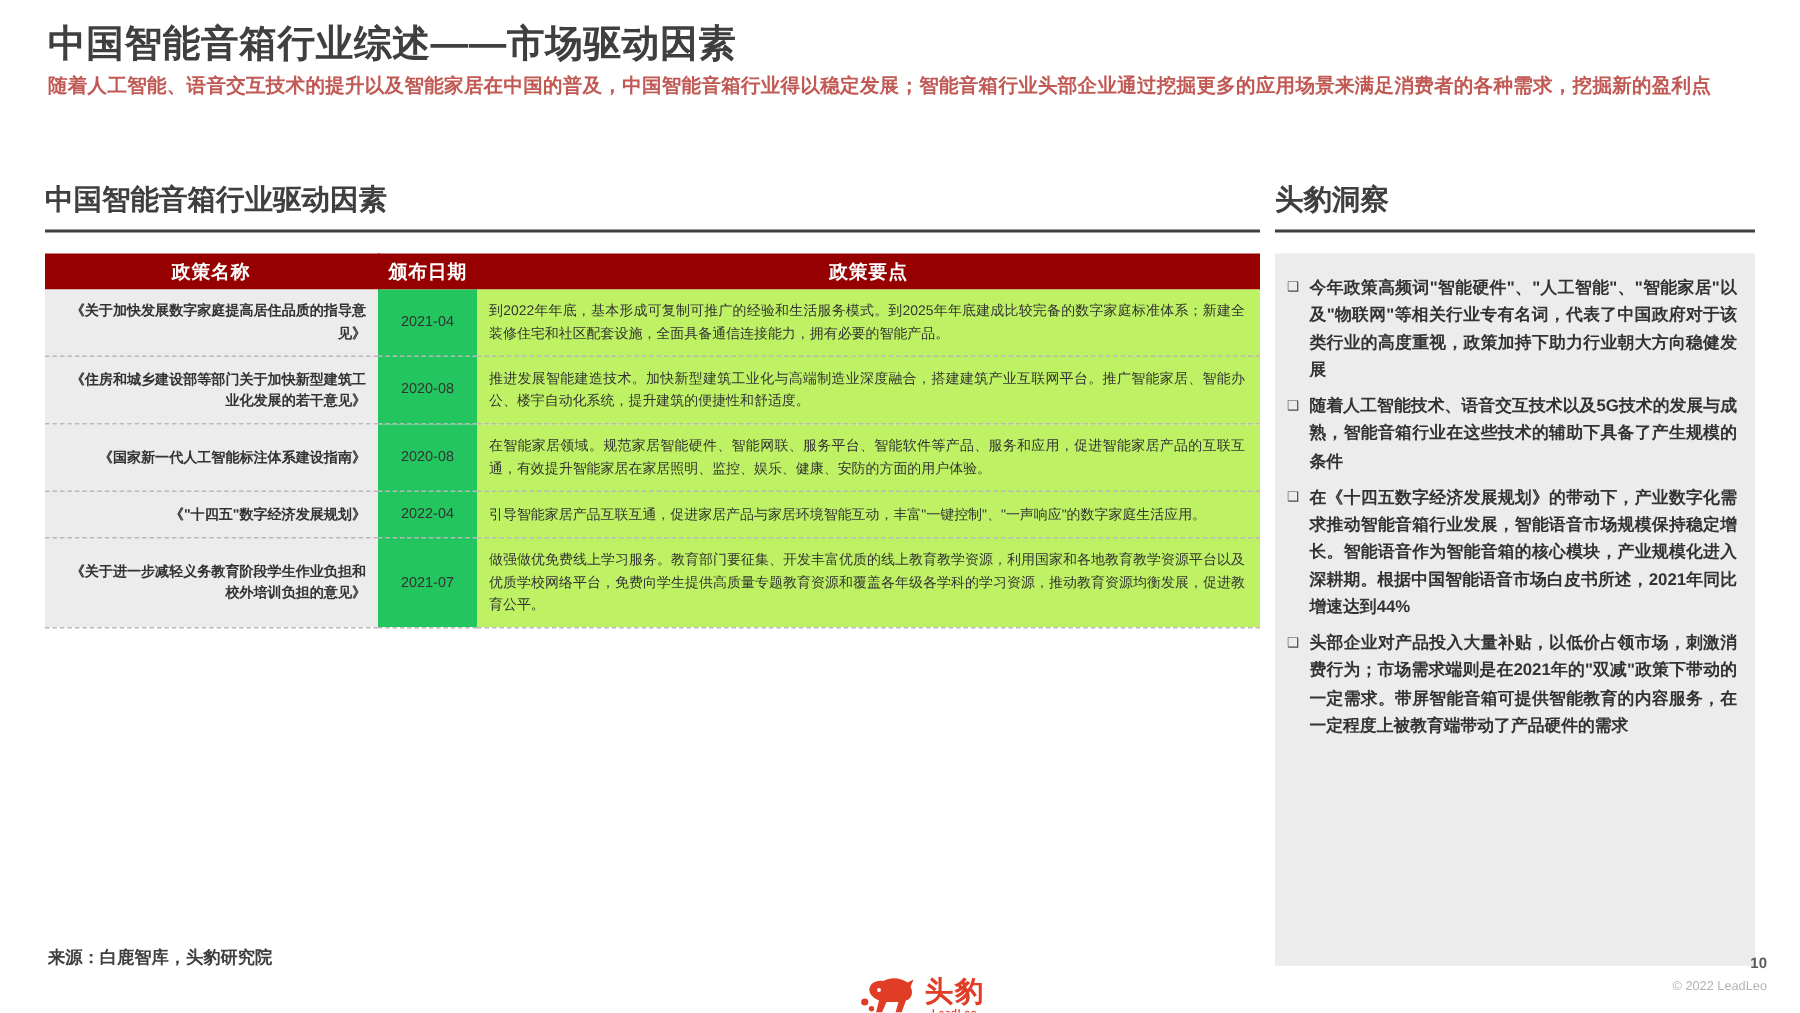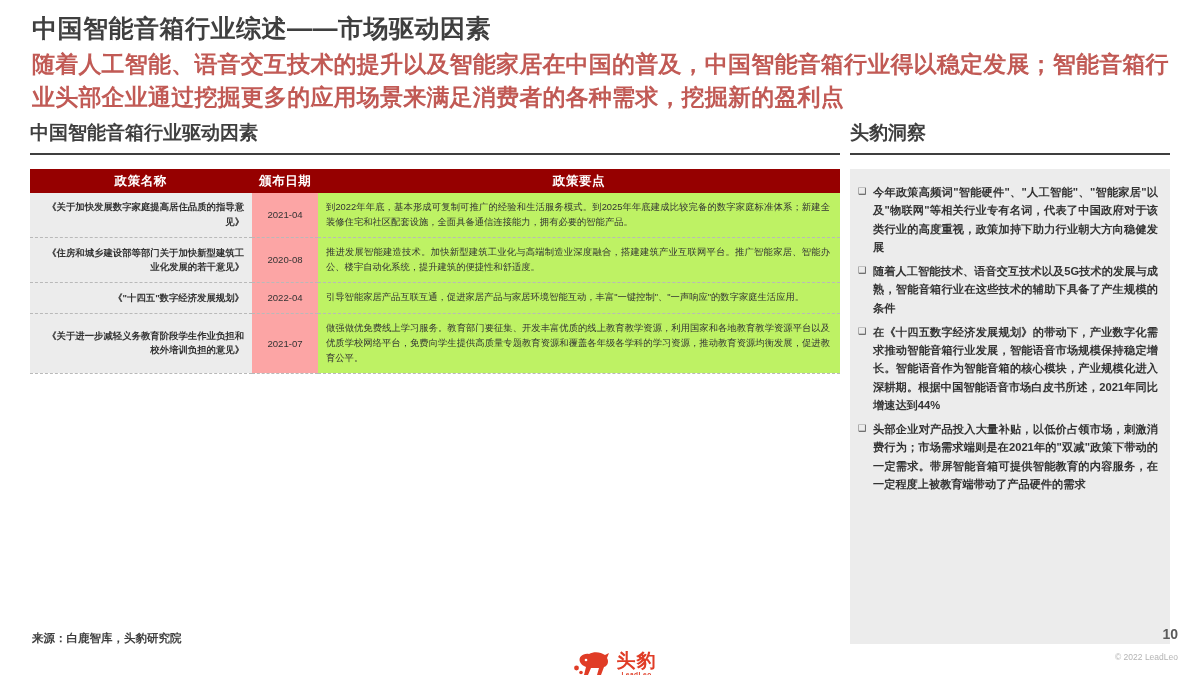--- a/index.html
+++ b/index.html
@@ -30,21 +30,21 @@
     font-weight: bold;
     color: #3f3f3f;
     letter-spacing: 0.5px;
     white-space: nowrap;
   }
   #page-subtitle {
     position: absolute;
     left: 32px;
     top: 48px;
     width: 1146px;
-    font-size: 23px;
+    font-size: 13px;
     font-weight: bold;
     line-height: 1.42;
     color: #c15a55;
     letter-spacing: 0.2px;
   }
 
   
   #left-panel {
     position: absolute;
     left: 30px;
@@ -100,21 +100,21 @@
     background: #ececec;
     text-align: right;
     font-weight: bold;
     padding: 7px 8px;
     font-size: 9.4px;
     line-height: 1.55;
   }
   #policy-table tbody td.td-date {
     text-align: center;
     font-size: 9.6px;
-    background: #fca5a5;
+    background: #22c55e;
     padding: 7px 2px;
   }
   #policy-table tbody td.td-point {
     text-align: left;
     background: #bef264;
     padding: 7px 10px 7px 8px;
     text-align: justify;
   }
 
   
@@ -212,22 +212,22 @@
   #copyright {
     position: absolute;
     right: 22px;
     top: 32px;
     font-size: 8.5px;
     color: #b4b4b4;
   }
   #page-number {
     position: absolute;
     right: 22px;
-    top: 6px;
-    font-size: 14px;
+    top: 17px;
+    font-size: 10px;
     font-weight: bold;
     color: #5a5a5a;
   }
 </style>
 </head>
 <body>
 
 <div id="slide-header">
   <div id="page-title">中国智能音箱行业综述——市场驱动因素</div>
   <div id="page-subtitle">随着人工智能、语音交互技术的提升以及智能家居在中国的普及，中国智能音箱行业得以稳定发展；智能音箱行业头部企业通过挖掘更多的应用场景来满足消费者的各种需求，挖掘新的盈利点</div>
@@ -253,20 +253,25 @@
     <tbody id="policy-table-body">
         <tr>
           <td class="td-name">《关于加快发展数字家庭提高居住品质的指导意见》</td>
           <td class="td-date">2021-04</td>
           <td class="td-point">到2022年年底，基本形成可复制可推广的经验和生活服务模式。到2025年年底建成比较完备的数字家庭标准体系；新建全装修住宅和社区配套设施，全面具备通信连接能力，拥有必要的智能产品。</td>
         </tr>
         <tr>
           <td class="td-name">《住房和城乡建设部等部门关于加快新型建筑工业化发展的若干意见》</td>
           <td class="td-date">2020-08</td>
           <td class="td-point">推进发展智能建造技术。加快新型建筑工业化与高端制造业深度融合，搭建建筑产业互联网平台。推广智能家居、智能办公、楼宇自动化系统，提升建筑的便捷性和舒适度。</td>
+        </tr>
+        <tr>
+          <td class="td-name">《国家新一代人工智能标注体系建设指南》</td>
+          <td class="td-date">2020-08</td>
+          <td class="td-point">在智能家居领域。规范家居智能硬件、智能网联、服务平台、智能软件等产品、服务和应用，促进智能家居产品的互联互通，有效提升智能家居在家居照明、监控、娱乐、健康、安防的方面的用户体验。</td>
         </tr>
         <tr>
           <td class="td-name">《"十四五"数字经济发展规划》</td>
           <td class="td-date">2022-04</td>
           <td class="td-point">引导智能家居产品互联互通，促进家居产品与家居环境智能互动，丰富"一键控制"、"一声响应"的数字家庭生活应用。</td>
         </tr>
         <tr>
           <td class="td-name">《关于进一步减轻义务教育阶段学生作业负担和校外培训负担的意见》</td>
           <td class="td-date">2021-07</td>
           <td class="td-point">做强做优免费线上学习服务。教育部门要征集、开发丰富优质的线上教育教学资源，利用国家和各地教育教学资源平台以及优质学校网络平台，免费向学生提供高质量专题教育资源和覆盖各年级各学科的学习资源，推动教育资源均衡发展，促进教育公平。</td>

